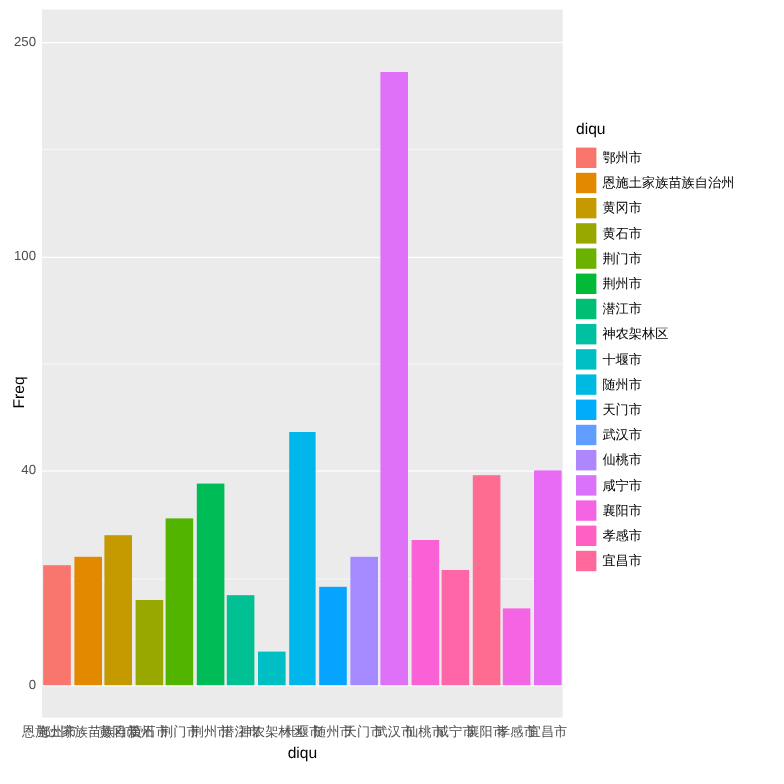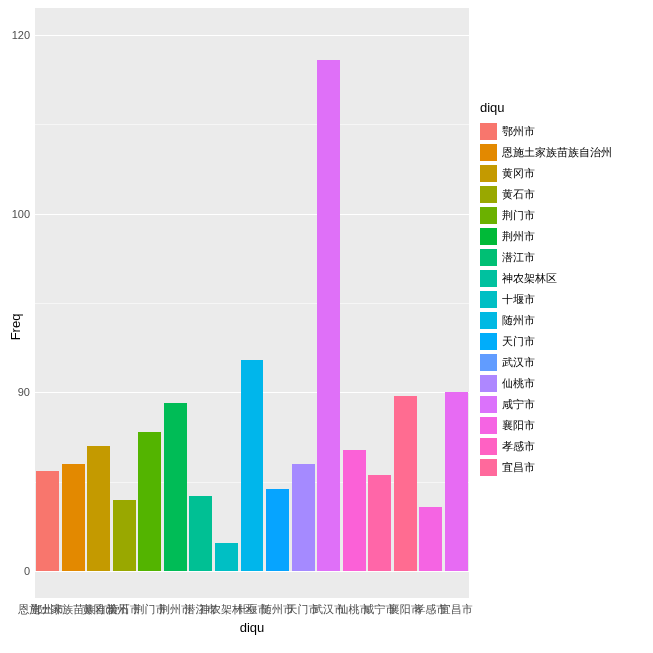--- a/index.html
+++ b/index.html
@@ -119,23 +119,23 @@
 </style>
 </head>
 <body>
 
 <div class="chart-container">
 
   <div class="y-title">Freq</div>
 
   <div class="y-axis" id="y-axis">
       <div class="y-tick-label" style="top: 563.182px;">0</div>
-      <div class="y-tick-label" style="top: 384.394px;">90</div>
+      <div class="y-tick-label" style="top: 384.394px;">40</div>
       <div class="y-tick-label" style="top: 205.606px;">100</div>
-      <div class="y-tick-label" style="top: 26.8182px;">120</div>
+      <div class="y-tick-label" style="top: 26.8182px;">250</div>
     </div>
 
   <div class="plot-region">
     <div class="panel-bg"></div>
     <div id="gridlines">
         <div class="gridline-h" style="top: 563.182px;"></div>
         <div class="gridline-h minor" style="top: 473.788px;"></div>
         <div class="gridline-h" style="top: 384.394px;"></div>
         <div class="gridline-h minor" style="top: 295px;"></div>
         <div class="gridline-h" style="top: 205.606px;"></div>

